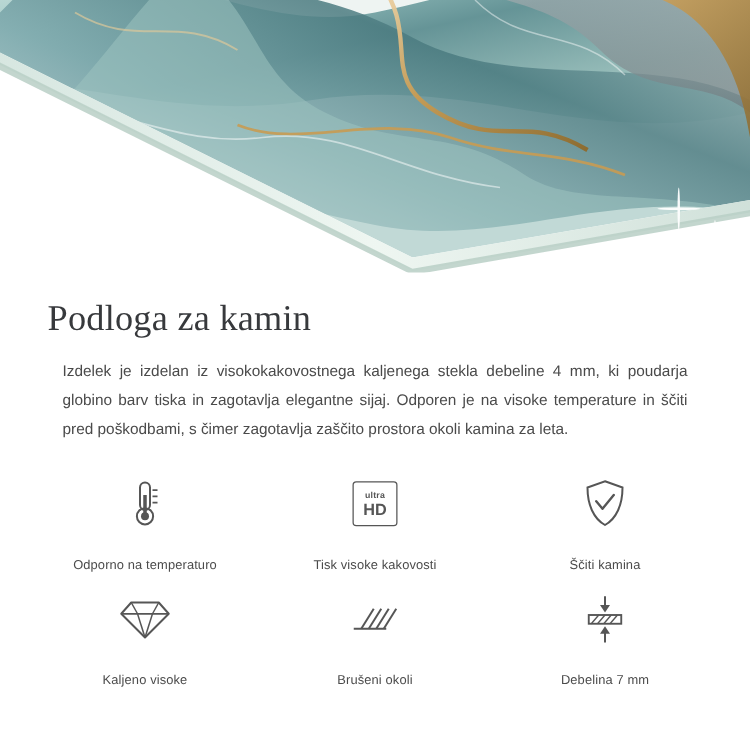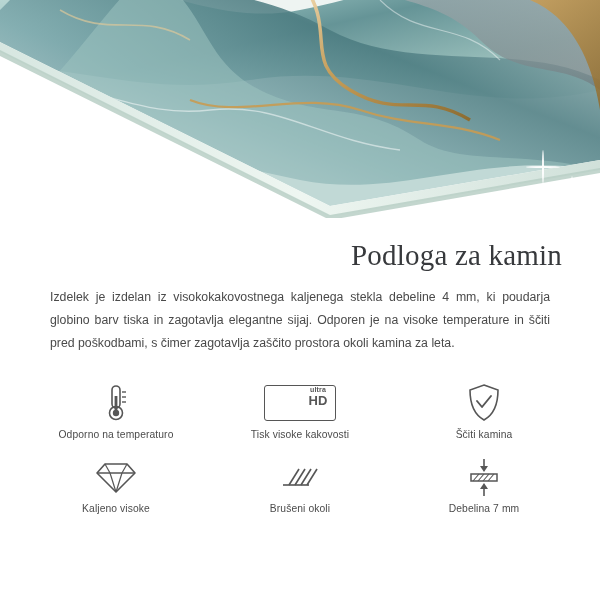--- a/index.html
+++ b/index.html
@@ -73,21 +73,20 @@
     padding: 18px 38px 0 38px;
   }
   .headline {
     font-family: "Liberation Serif", serif;
     font-weight: 400;
     font-size: 29px;
     line-height: 1.32;
     color: #37393c;
     margin: 0 0 6px 0;
     letter-spacing: .2px;
-    text-align: right;
   }
   .headline .line2 {
     display: block;
   }
   .body-text {
     font-size: 12.3px;
     line-height: 1.85;
     color: #4a4a4a;
     margin: 12px;
     max-width: 528px;
@@ -108,37 +107,36 @@
     align-items: center;
     justify-content: flex-start;
   }
   .feature-icon {
     height: 46px;
     display: flex;
     align-items: center;
     justify-content: center;
   }
   .feature-label {
-    margin-top: 3px;
+    margin-top: 21px;
     font-size: 10.3px;
     color: #4b4b4b;
     text-align: center;
     letter-spacing: .1px;
   }
   .ultrahd {
     width: 34px;
     height: 34px;
     border: 1.6px solid #565656;
     border-radius: 3px;
     display: flex;
     flex-direction: column;
     align-items: center;
-    justify-content: flex-start;
+    justify-content: center;
     line-height: 1;
-    padding-left: 36px;
   }
   .ultrahd .u-top {
     font-size: 7px;
     font-weight: 700;
     letter-spacing: .2px;
     color: #565656;
     margin-bottom: 1px;
   }
   .ultrahd .u-bot {
     font-size: 13px;

